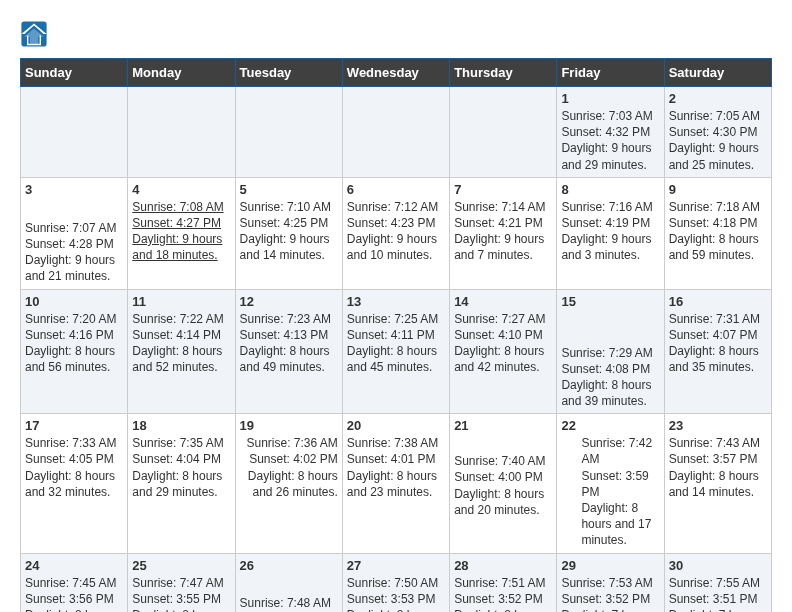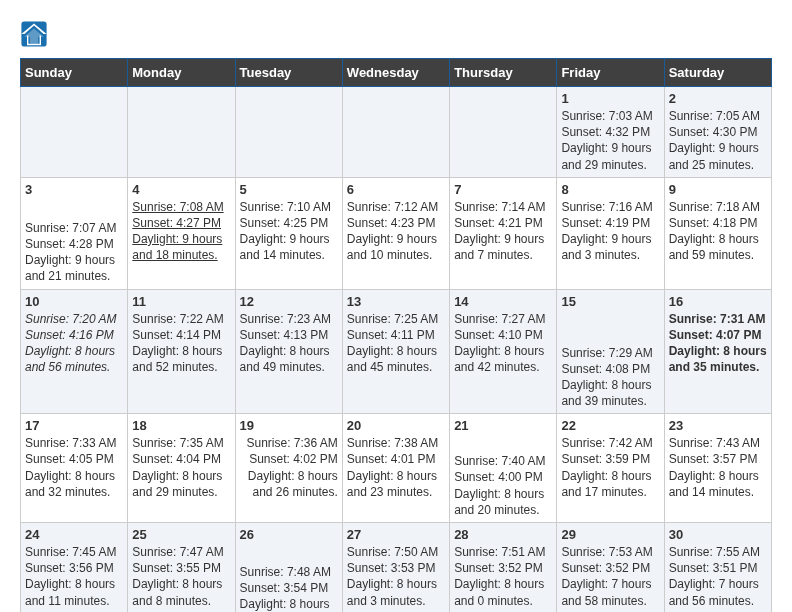--- a/index.html
+++ b/index.html
@@ -180,21 +180,21 @@
         <td>
           <span class="day-num">9</span>
           <div class="day-info" style="white-space: pre-line;">Sunrise: 7:18 AM
 Sunset: 4:18 PM
 Daylight: 8 hours and 59 minutes.</div>
         </td>
       </tr>
       <tr>
         <td>
           <span class="day-num">10</span>
-          <div class="day-info" style="white-space: pre-line; font-style: italic;">Sunrise: 7:20 AM
+          <div class="day-info" style="white-space: pre-line;">Sunrise: 7:20 AM
 Sunset: 4:16 PM
 Daylight: 8 hours and 56 minutes.</div>
         </td>
         <td>
           <span class="day-num">11</span>
           <div class="day-info" style="white-space: pre-line;">Sunrise: 7:22 AM
 Sunset: 4:14 PM
 Daylight: 8 hours and 52 minutes.</div>
         </td>
         <td>
@@ -216,21 +216,21 @@
 Daylight: 8 hours and 42 minutes.</div>
         </td>
         <td>
           <span class="day-num">15</span>
           <div class="day-info" style="white-space: pre-line; margin-top: 36px;">Sunrise: 7:29 AM
 Sunset: 4:08 PM
 Daylight: 8 hours and 39 minutes.</div>
         </td>
         <td>
           <span class="day-num">16</span>
-          <div class="day-info" style="white-space: pre-line; font-weight: bold;">Sunrise: 7:31 AM
+          <div class="day-info" style="white-space: pre-line;">Sunrise: 7:31 AM
 Sunset: 4:07 PM
 Daylight: 8 hours and 35 minutes.</div>
         </td>
       </tr>
       <tr>
         <td>
           <span class="day-num">17</span>
           <div class="day-info" style="white-space: pre-line;">Sunrise: 7:33 AM
 Sunset: 4:05 PM
 Daylight: 8 hours and 32 minutes.</div>
@@ -254,21 +254,21 @@
 Daylight: 8 hours and 23 minutes.</div>
         </td>
         <td>
           <span class="day-num">21</span>
           <div class="day-info" style="white-space: pre-line; margin-top: 20px;">Sunrise: 7:40 AM
 Sunset: 4:00 PM
 Daylight: 8 hours and 20 minutes.</div>
         </td>
         <td>
           <span class="day-num">22</span>
-          <div class="day-info" style="white-space: pre-line;">Sunrise: 7:42 AM
+          <div class="day-info" style="white-space: pre-line; margin-left: 20px;">Sunrise: 7:42 AM
 Sunset: 3:59 PM
 Daylight: 8 hours and 17 minutes.</div>
         </td>
         <td>
           <span class="day-num">23</span>
           <div class="day-info" style="white-space: pre-line;">Sunrise: 7:43 AM
 Sunset: 3:57 PM
 Daylight: 8 hours and 14 minutes.</div>
         </td>
       </tr>

